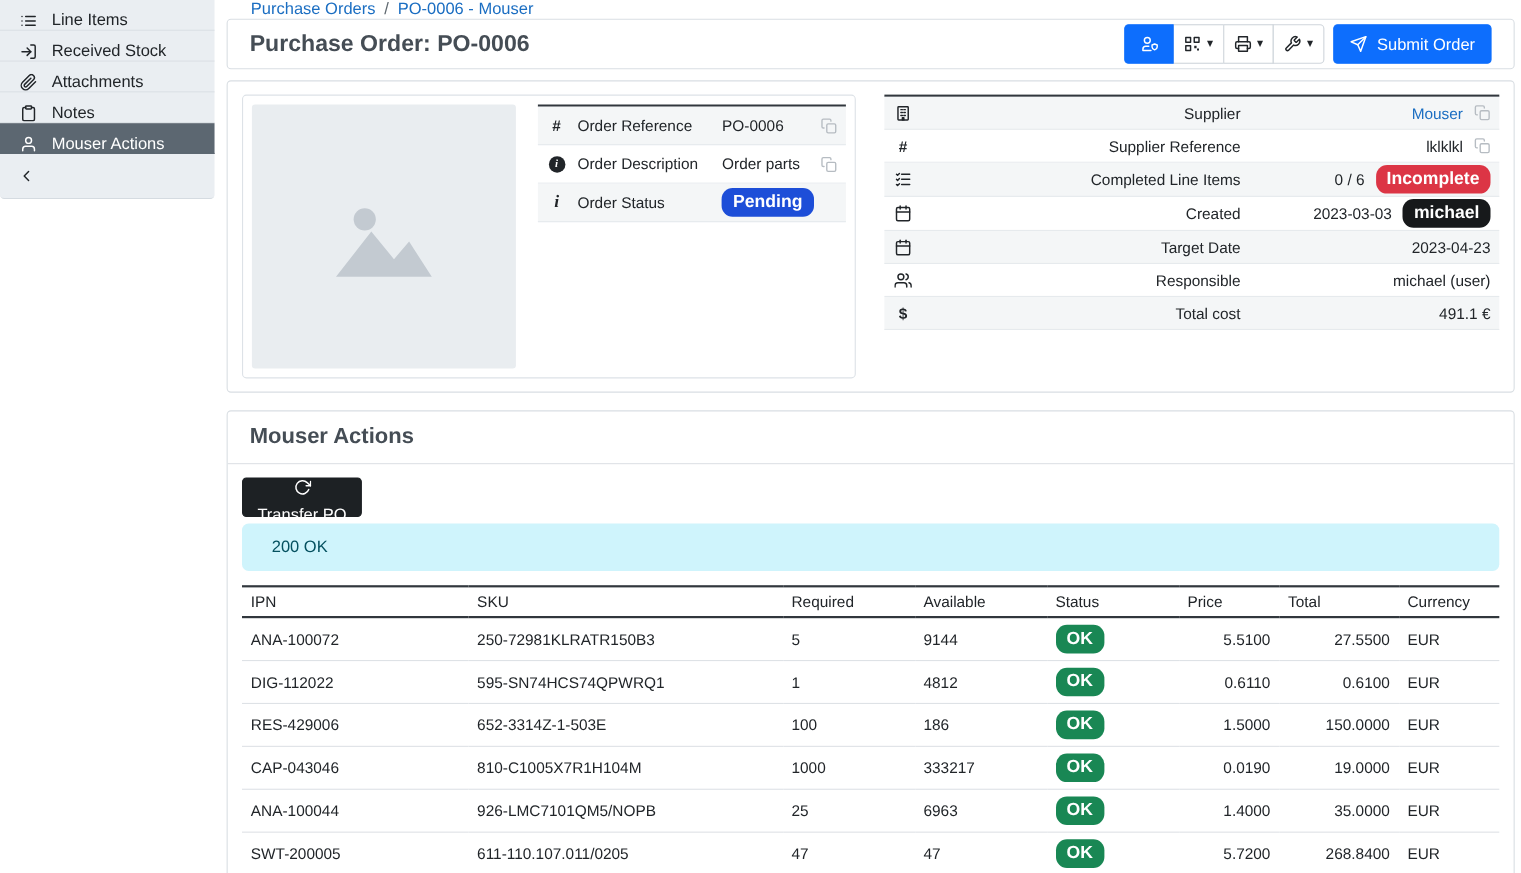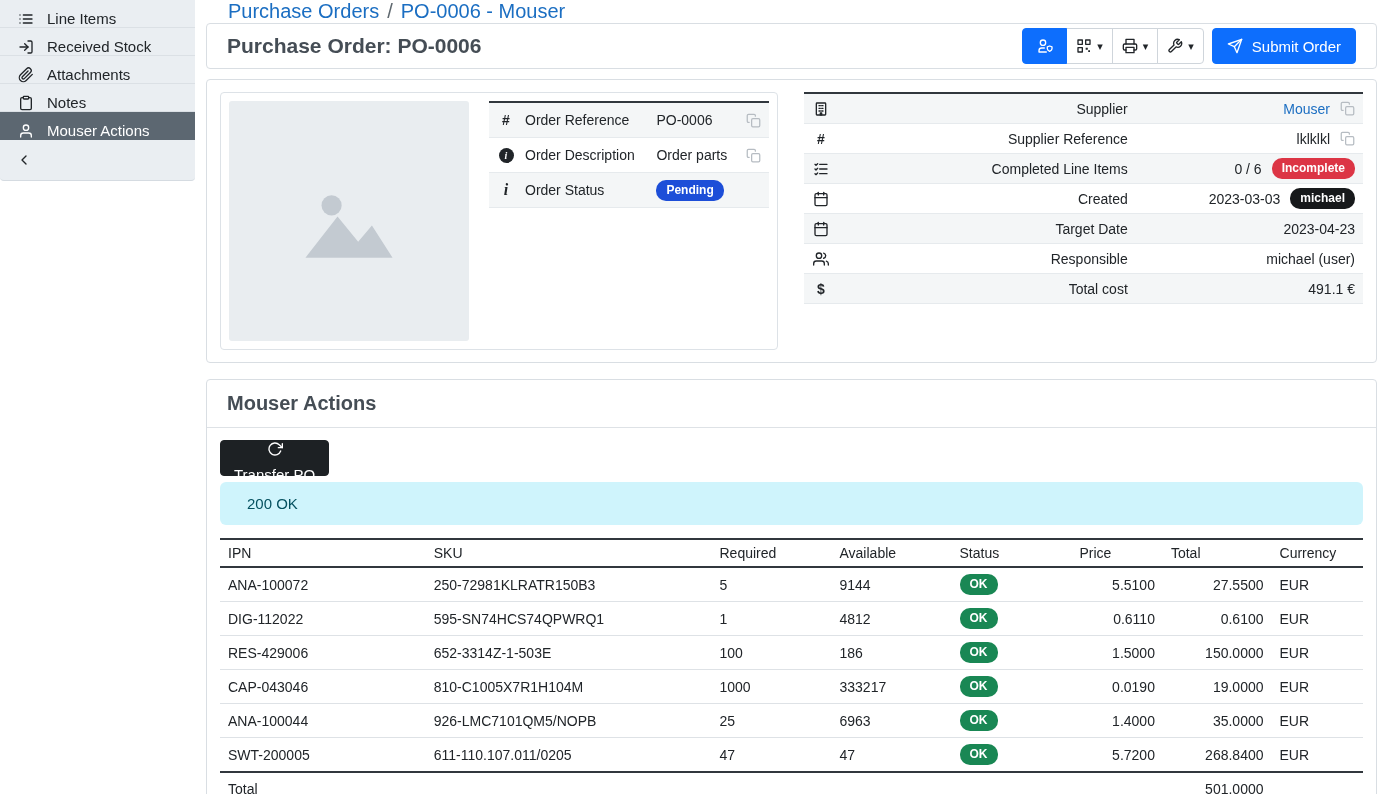--- a/index.html
+++ b/index.html
@@ -16,21 +16,21 @@
                   border-bottom: 1px solid #dbe0e5; font-size: 15px; color: #212529; cursor: pointer; }
   .sidebar-item .icon { display: flex; color: #212529; }
   .sidebar-item.active { background: #5c6771; color: #fff; border-bottom-color: #5c6771; }
   .sidebar-item.active .icon { color: #fff; }
   .sidebar-collapse { height: 40px; display: flex; align-items: center; padding: 0 16px; color: #212529; cursor: pointer; }
   .sidebar-collapse .icon { display: flex; }
 
   
   .main { flex: 1; padding: 0 6px 0 11px; display: flex; flex-direction: column; }
 
-  .breadcrumb-bar { height: 36px; display: flex; align-items: flex-end; gap: 8px; padding: 0 22px; font-size: 20px; }
+  .breadcrumb-bar { height: 36px; display: flex; align-items: flex-end; gap: 8px; padding: 0 22px; font-size: 15px; }
   .bc-link { color: #1b6ec2; text-decoration: none; cursor: pointer; }
   .bc-sep { color: #5f686f; }
 
   .card { background: #fff; border: 1px solid #d9dee3; border-radius: 4px; }
 
   .header-card { display: flex; align-items: center; justify-content: space-between; padding: 5px 20px; min-height: 46px; }
   .header-card h1 { font-size: 21px; font-weight: 700; color: #454d55; }
   .header-actions { display: flex; align-items: center; gap: 8px; }
   .btn-group { display: flex; }
   .icon-btn { height: 36px; min-width: 45px; display: inline-flex; align-items: center; justify-content: center; gap: 5px;
@@ -59,21 +59,21 @@
   .d-label { color: #212529; }
   .left-box .d-label { width: 46%; }
   .right .d-label { width: 53%; }
   .d-value { flex: 1; }
   .d-extra { margin-left: auto; display: flex; align-items: center; }
   .right-box { flex: 1; text-align: right; }
   .link { color: #1b6ec2; text-decoration: none; cursor: pointer; }
   .copy-btn { color: #b6bcc2; cursor: pointer; display: flex; }
   .copy-btn svg { width: 15px; height: 15px; }
 
-  .badge { display: inline-block; padding: 3px 10px; border-radius: 10px; font-size: 12px; font-weight: 700;
+  .badge { display: inline-block; padding: 3px 10px; border-radius: 10px; font-size: 16px; font-weight: 700;
            color: #fff; line-height: 1.25; white-space: nowrap; }
   .badge.gray  { background: #1d4ed8; }
   .badge.red   { background: #dc3545; }
   .badge.dark  { background: #17191b; }
   .badge.green { background: #198754; }
 
   .txt-ic { font-weight: 700; font-size: 14px; }
   .serif-i { font-family: "Liberation Serif", serif; font-style: italic; font-size: 16px; }
   .circ-ic { display: inline-flex; width: 15px; height: 15px; border-radius: 50%; background: #212529; color: #fff;
              font-size: 10px; font-weight: 700; align-items: center; justify-content: center;

